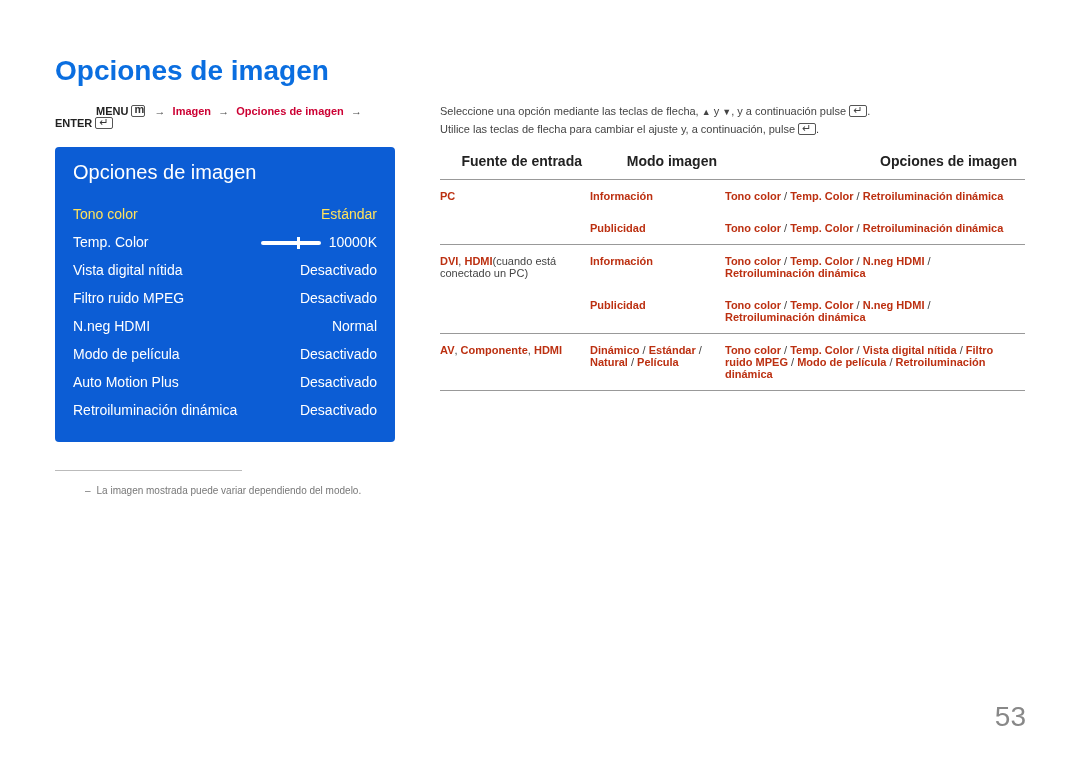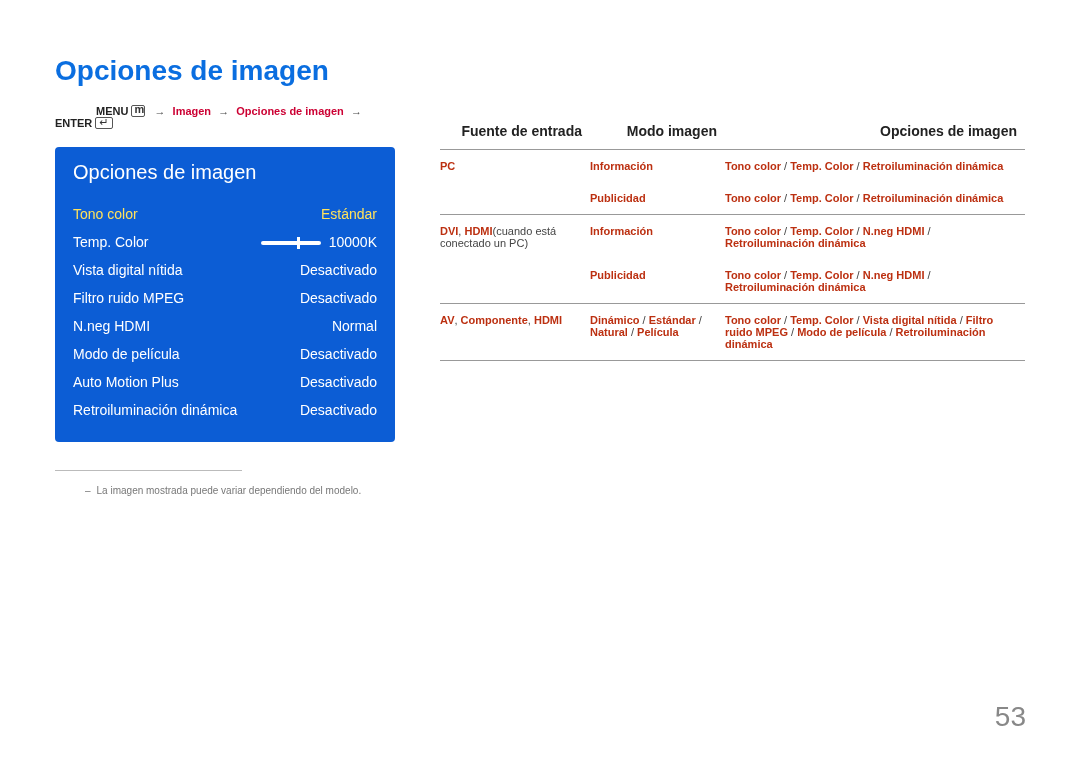--- a/index.html
+++ b/index.html
@@ -222,20 +222,26 @@
         </div>
     </div>
 
     <hr class="note-divider">
     <div class="note">
       <span class="dash">–</span><span>La imagen mostrada puede variar dependiendo del modelo.</span>
     </div>
   </div>
 
   <div class="right-col">
+    <div class="intro-line">
+      <span>Seleccione una opción mediante las teclas de flecha, </span><span class="tri">▲</span><span> y </span><span class="tri">▼</span><span>, y a continuación pulse </span><span class="inline-icon"></span>.
+    </div>
+    <div class="intro-line">
+      <span>Utilice las teclas de flecha para cambiar el ajuste y, a continuación, pulse </span><span class="inline-icon"></span>.
+    </div>
 
     <table class="table">
       <thead>
         <tr>
           <th class="col1">Fuente de entrada</th>
           <th class="col2">Modo imagen</th>
           <th>Opciones de imagen</th>
         </tr>
       </thead>
       <tbody id="table-body">

